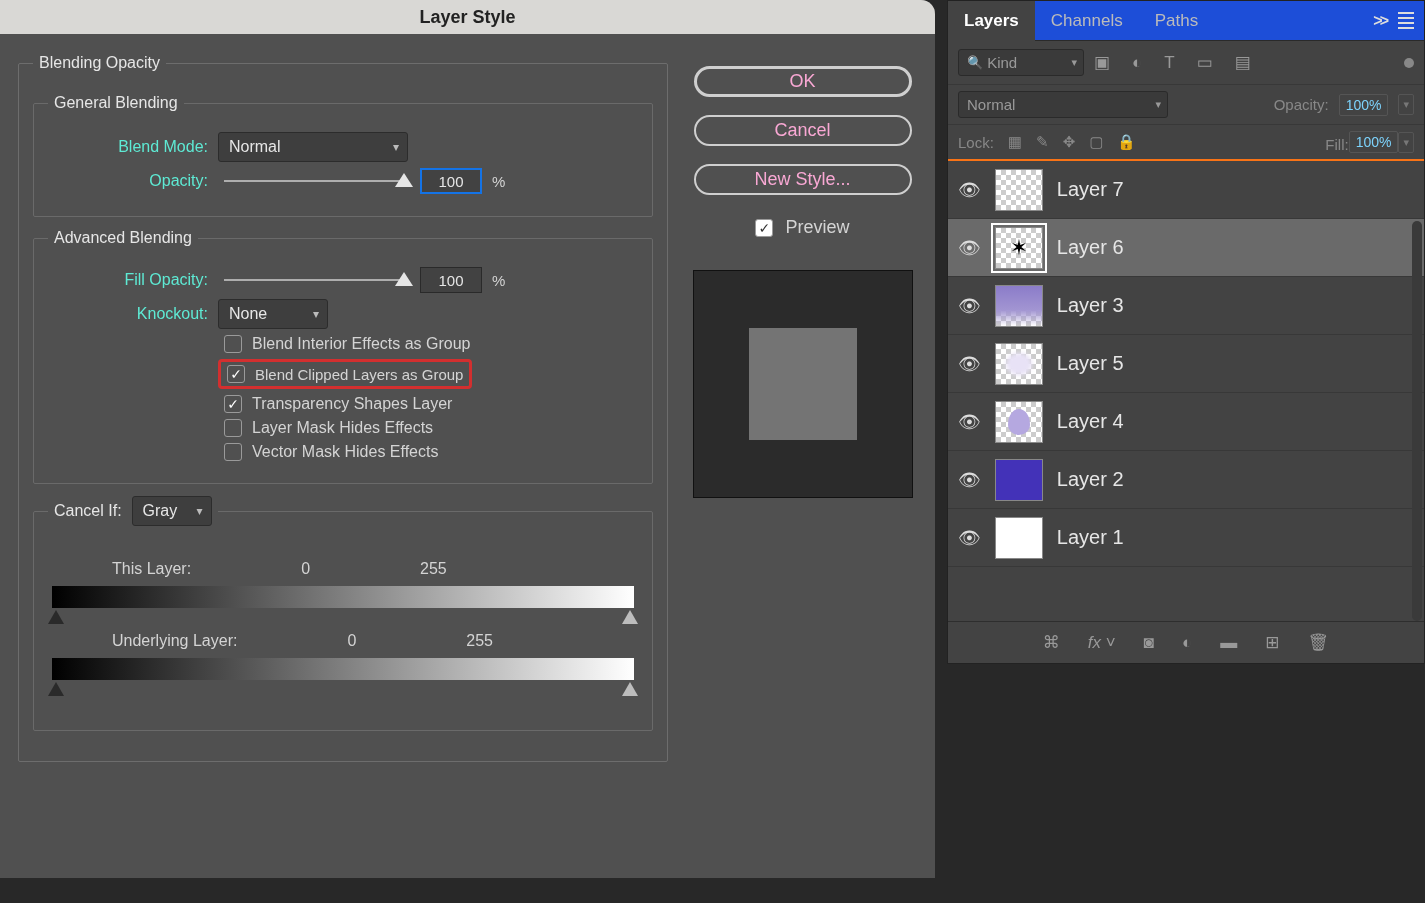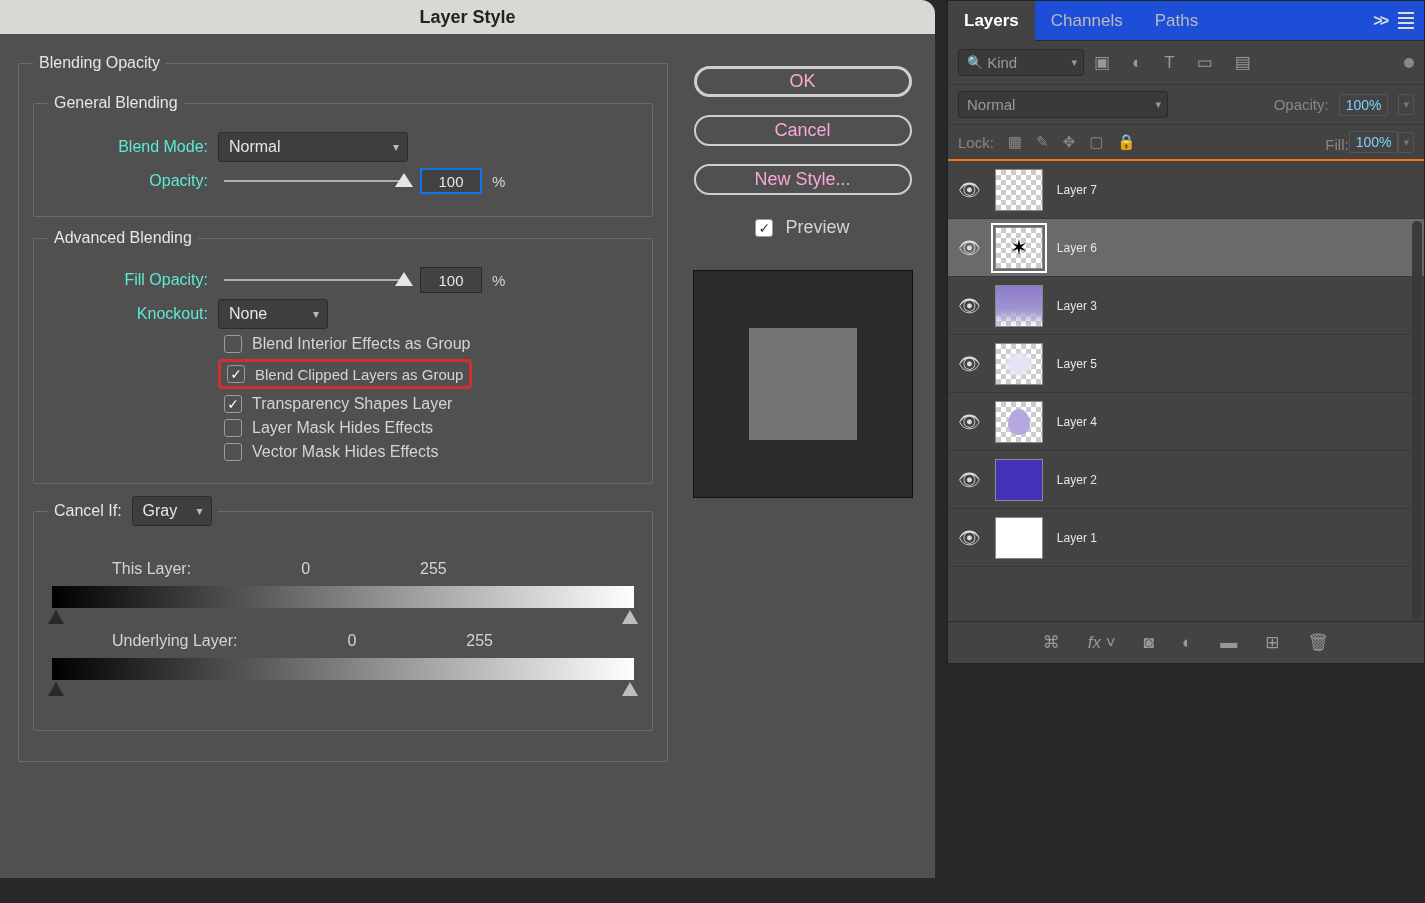--- a/index.html
+++ b/index.html
@@ -81,21 +81,21 @@
 .layer-item.selected { background: #6a6a6a; }
 .eye { font-size: 18px; color: #ddd; }
 .thumb { width: 48px; height: 42px; border: 1px solid #888; background: #fff; background-image: linear-gradient(45deg,#ccc 25%,transparent 25%),linear-gradient(-45deg,#ccc 25%,transparent 25%),linear-gradient(45deg,transparent 75%,#ccc 75%),linear-gradient(-45deg,transparent 75%,#ccc 75%); background-size: 10px 10px; background-position: 0 0,0 5px,5px -5px,-5px 0; position: relative; }
 .thumb.sel-border { outline: 2px solid #fff; outline-offset: 2px; }
 .thumb .fill-purple { position: absolute; inset: 0; background: linear-gradient(to bottom, #8b7cc9 0%, #a295d2 60%, transparent 100%); }
 .thumb .fill-blue { position: absolute; inset: 0; background: #4332b8; }
 .thumb .fill-white { position: absolute; inset: 0; background: #fff; }
 .thumb .dot { position: absolute; left: 50%; top: 50%; transform: translate(-50%,-50%); width: 22px; height: 26px; background: #b5a8e0; border-radius: 50% 50% 50% 50% / 60% 60% 40% 40%; }
 .thumb .blot { position: absolute; left: 50%; top: 50%; transform: translate(-50%,-50%); width: 26px; height: 22px; background: #e8e2f6; border-radius: 50%; filter: blur(2px); }
 .thumb .star { position: absolute; left: 50%; top: 50%; transform: translate(-50%,-50%); color: #000; font-size: 22px; }
-.layer-name { font-size: 12px; color: #e6e6e6; }
+.layer-name { font-size: 20px; color: #e6e6e6; }
 
 .panel-footer { position: absolute; bottom: 0; left: 0; right: 0; height: 42px; border-top: 1px solid #2e2e2e; display: flex; align-items: center; justify-content: center; gap: 28px; color: #999; font-size: 17px; background: #434343; }
 
 .scrollbar { position: absolute; right: 2px; top: 220px; width: 10px; height: 400px; background: #3a3a3a; border-radius: 5px; }
 </style>
 </head>
 <body>
 
 <div class="dialog">
   <div class="dialog-titlebar">Layer Style</div>

